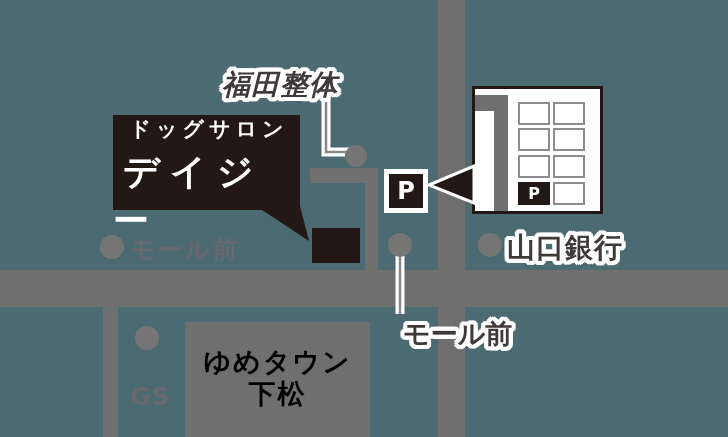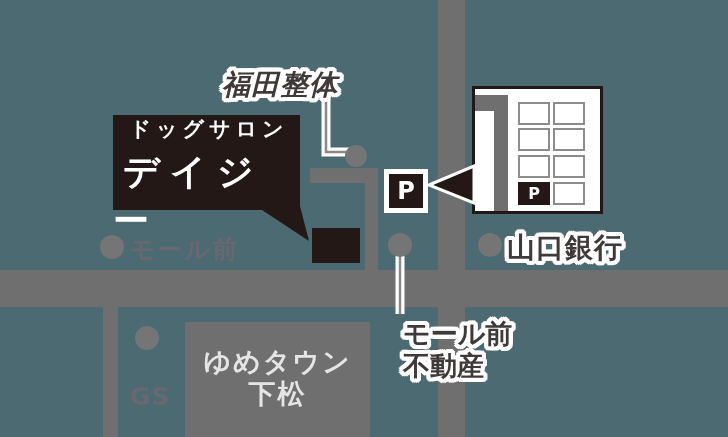--- a/index.html
+++ b/index.html
@@ -72,21 +72,21 @@
     position:absolute;left:5px;top:5px;width:34px;height:34px;background:#231815;
     display:flex;align-items:center;justify-content:center;
   }
   #p-marker .inner span{color:#fff;font-size:24px;font-weight:bold;}
 
   
   #yume-building{
     left:185px;top:322px;width:185px;height:115px;background:#706F70;
     display:flex;flex-direction:column;align-items:center;padding-top:24px;box-sizing:border-box;
   }
-  #yume-building div{color:#e5e5e5;font-size:27px;font-weight:bold;line-height:32px;letter-spacing:2px;white-space:nowrap;}
+  #yume-building div{color:#000000;font-size:27px;font-weight:bold;line-height:32px;letter-spacing:2px;white-space:nowrap;}
 </style>
 </head>
 <body>
 
 <div id="map">
 
   <div class="road z-road" style="left:438px;top:0;width:27px;height:437px;"></div>
   <div class="road z-road" style="left:0;top:270px;width:728px;height:37px;"></div>
   <div class="road z-road" style="left:103px;top:307px;width:15px;height:130px;"></div>
   <div class="road z-road" style="left:310px;top:168px;width:68px;height:15px;"></div>
@@ -136,21 +136,20 @@
     <polygon points="429,185 474,166 474,203" fill="#231815" stroke="#ffffff" stroke-width="3"></polygon>
   </svg>
 
 
   <div id="fukuda-label" class="abs z-label lbl-dark">福田整体</div>
 
   <div id="bank-label" class="abs z-label lbl-dark">山口銀行</div>
 
   <div id="mall-label" class="abs z-label lbl-dark">
     <div>モール前</div>
-    <div>不動産</div>
   </div>
 
   <div id="munesue-label" class="abs z-label lbl-muted">モール前</div>
 
   <div id="gs-label" class="abs z-label lbl-muted">GS</div>
 
   <div id="bubble" class="abs z-label">
     <div class="line1">ドッグサロン</div>
     <div class="line2">デイジー</div>
   </div>

